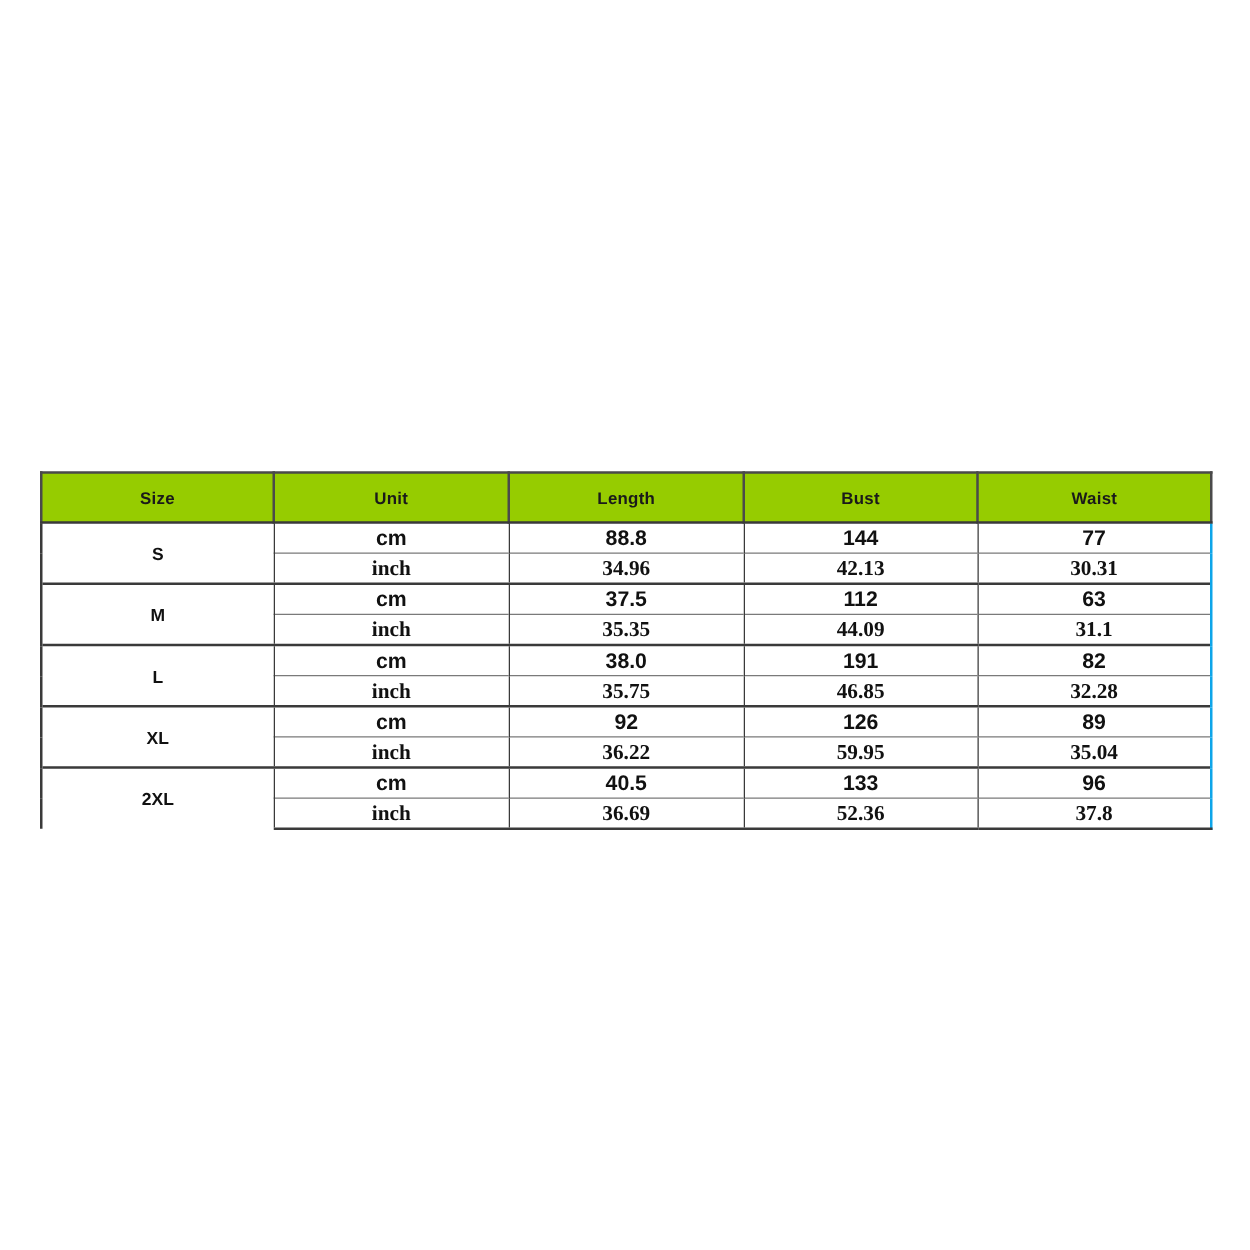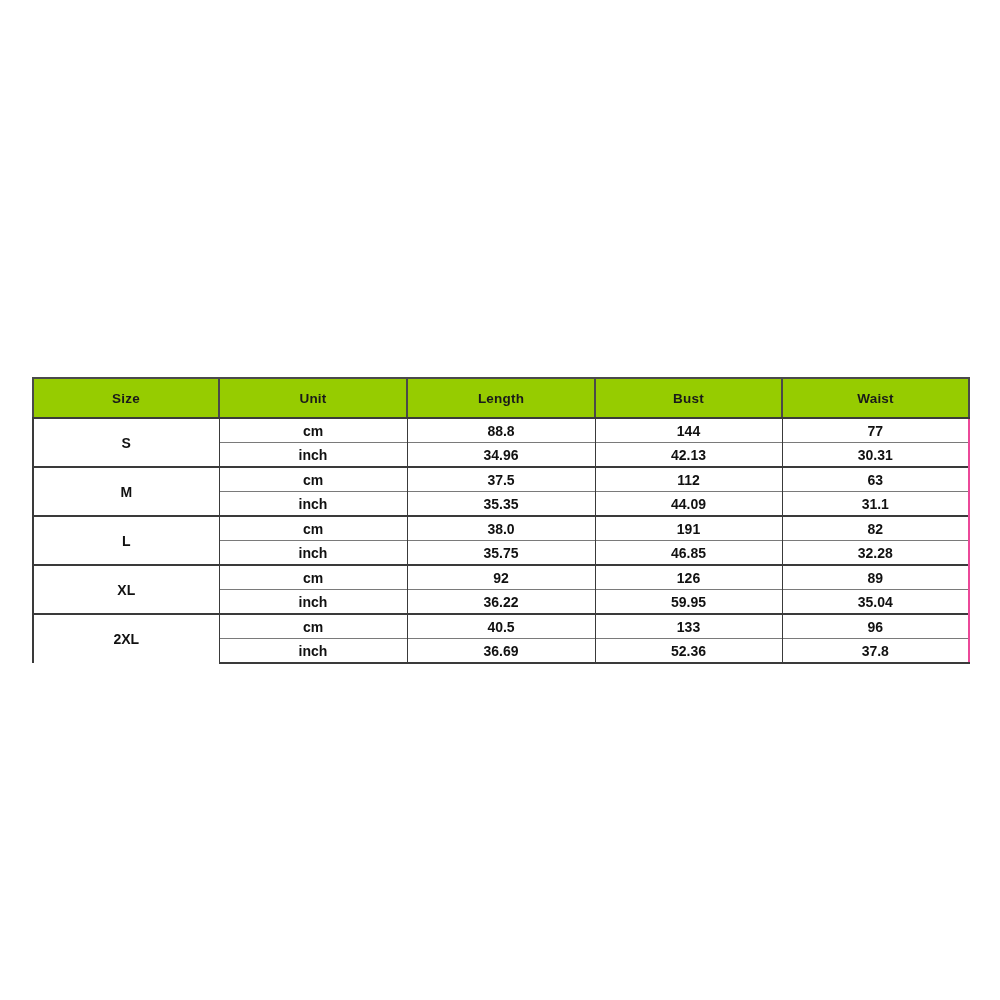--- a/index.html
+++ b/index.html
@@ -50,58 +50,59 @@
     letter-spacing: 0.2px;
   }
   table.size-chart thead th.h-size  { border-left: 2px solid #4a4a4a; }
   table.size-chart thead th.h-waist { border-right: 2px solid #4a4a4a; }
 
   
   table.size-chart tbody td {
     height: 23px;
     padding: 0;
     text-align: center;
-    font-size: 14px;
+    font-size: 17px;
     font-weight: bold;
     color: #111111;
     background: #ffffff;
     border-left: 1.5px solid #3a3a3a;
     border-right: 1.5px solid #3a3a3a;
     border-top: 1.5px solid #5a5a5a;
     border-bottom: none;
     vertical-align: middle;
     white-space: nowrap;
   }
 
   
   table.size-chart tbody tr.row-cm td {
     border-top: 1.5px solid #5a5a5a;
   }
   table.size-chart tbody tr.row-inch td {
     border-top: 1.5px solid #7a7a7a;
+    font-family: Liberation Serif, serif;
   }
 
   
   table.size-chart tbody tr.group-start td {
     border-top: 2.5px solid #3a3a3a;
   }
 
   
   table.size-chart td.size-cell {
     font-size: 14px;
     font-weight: bold;
     color: #111111;
     border-left: 2px solid #3a3a3a;
     border-right: 1.5px solid #3a3a3a;
     vertical-align: middle;
   }
 
   
   table.size-chart tbody td.edge-right {
-    border-right: 2px solid #ec4899;
+    border-right: 2px solid #0ea5e9;
   }
 
   
   table.size-chart tbody tr.last-row td {
     border-bottom: 2.5px solid #3a3a3a;
   }
 </style>
 </head>
 <body>
 

